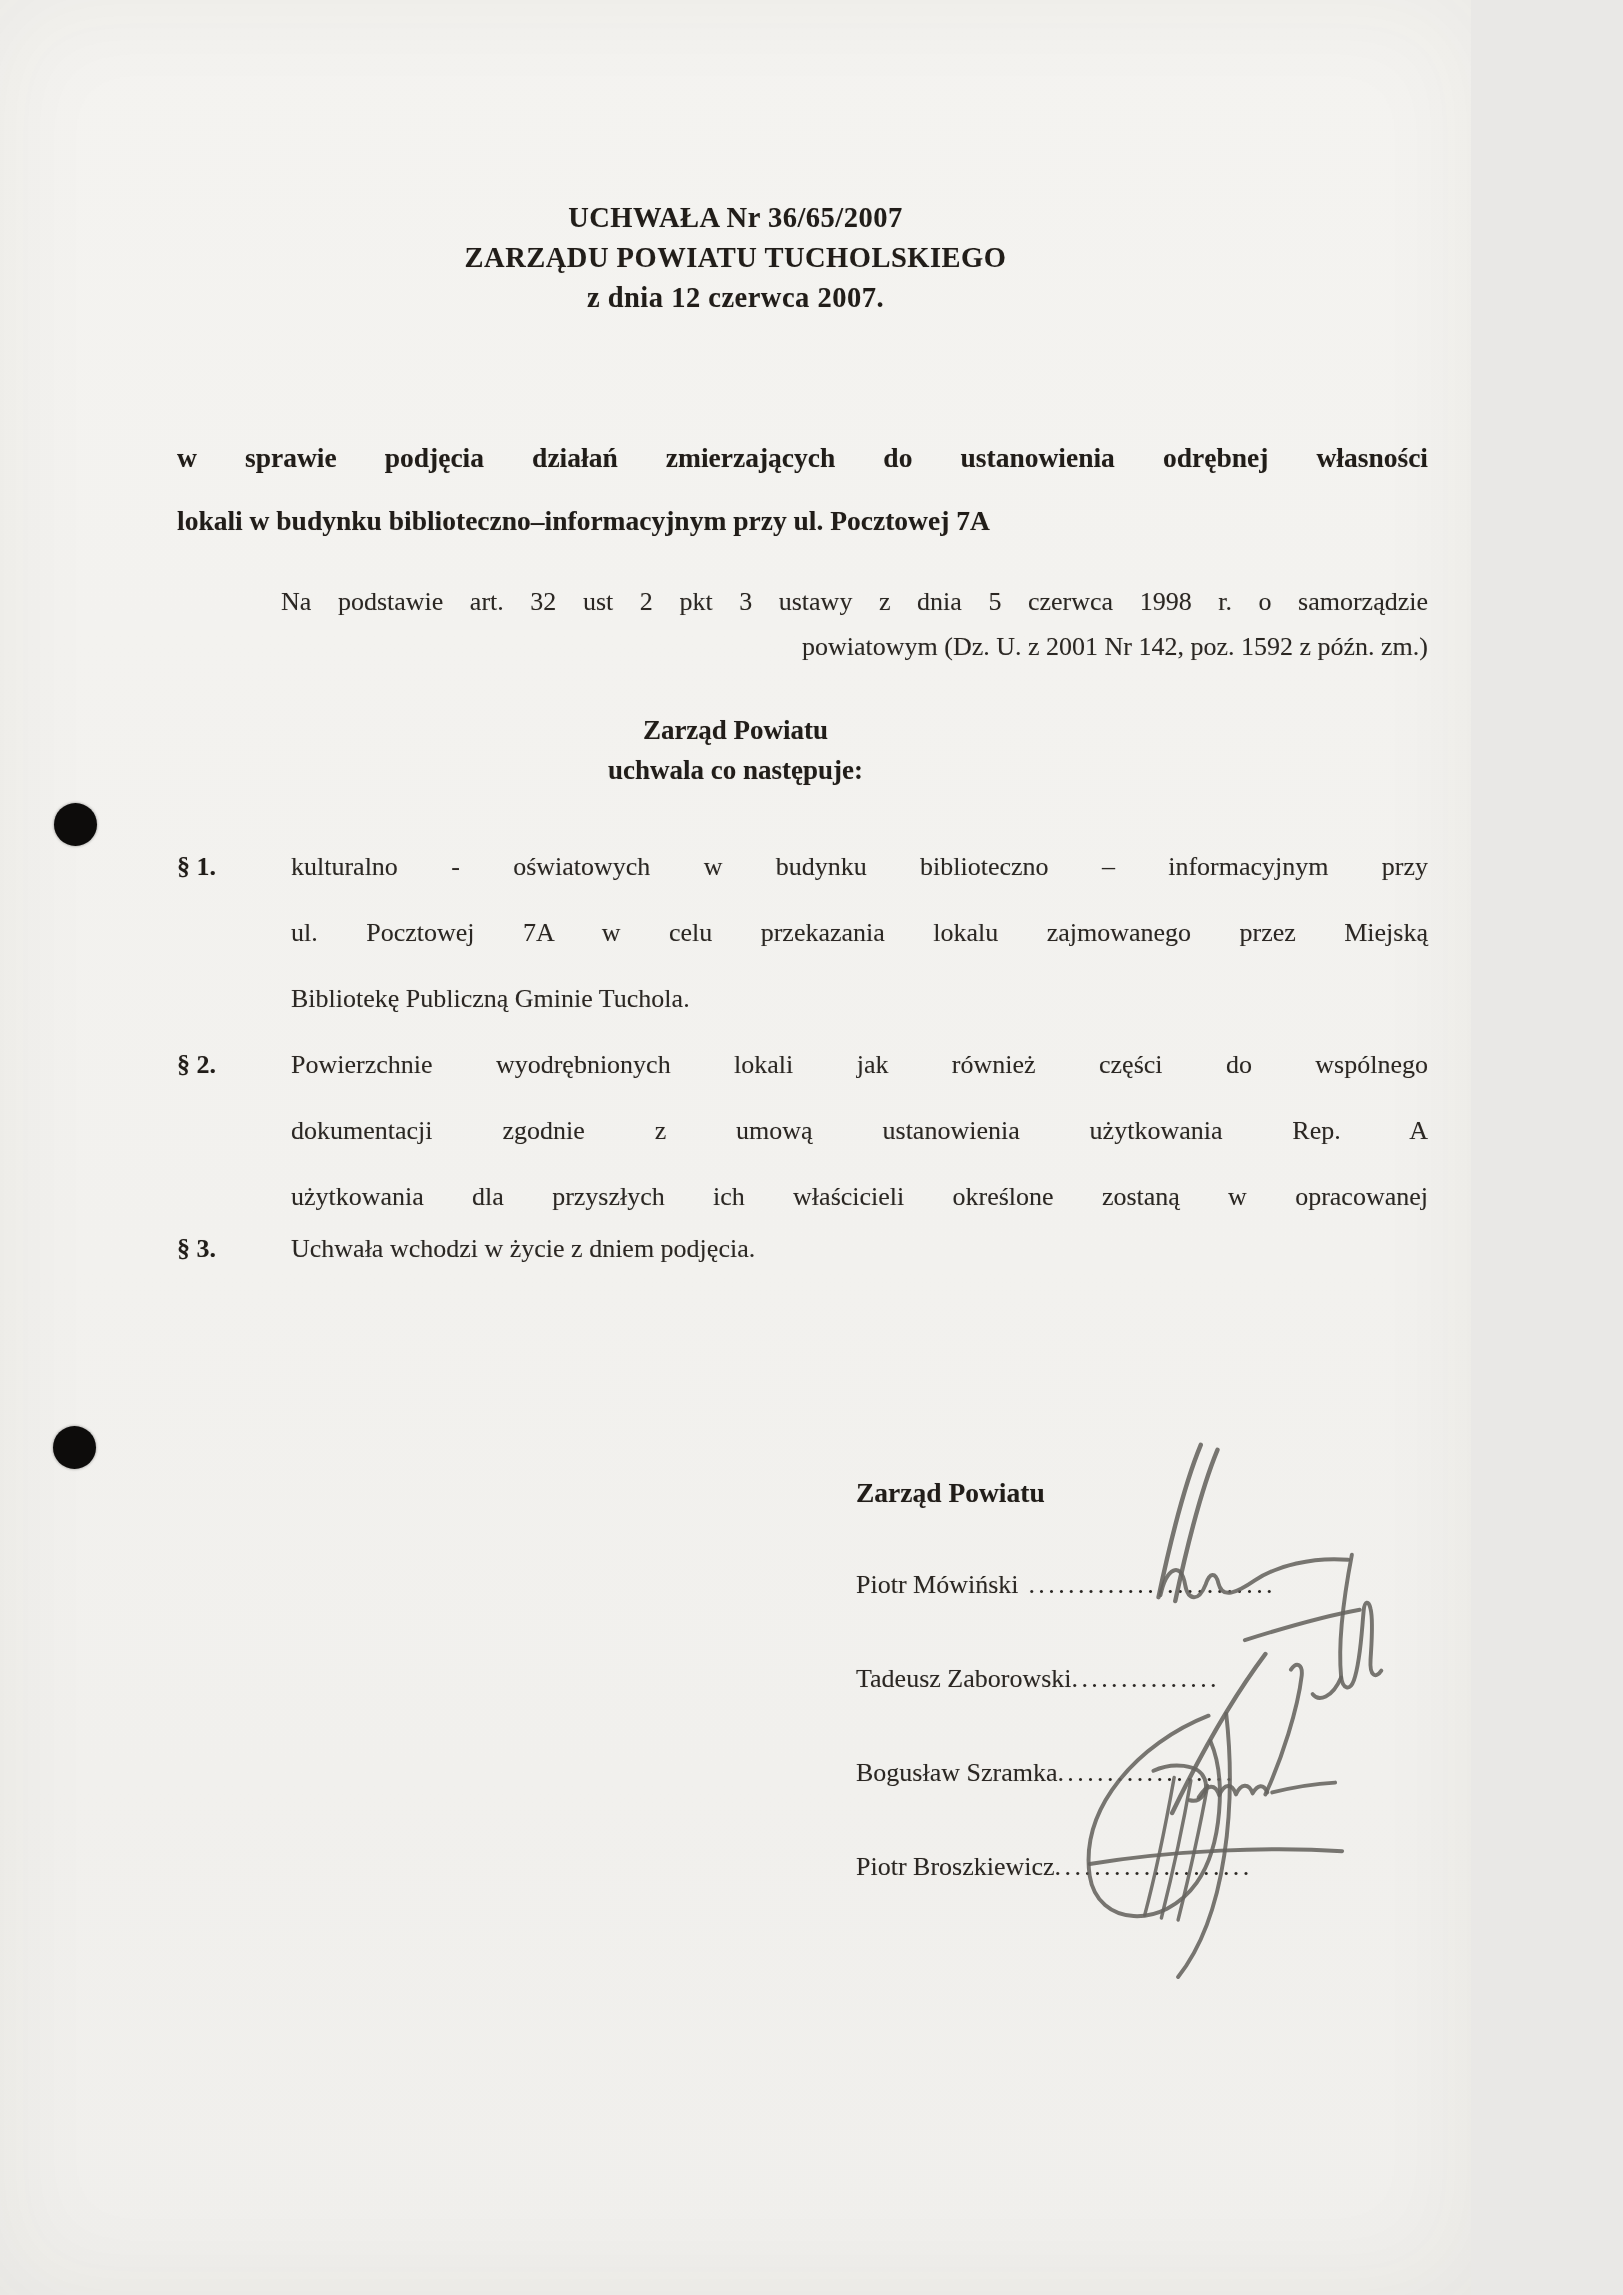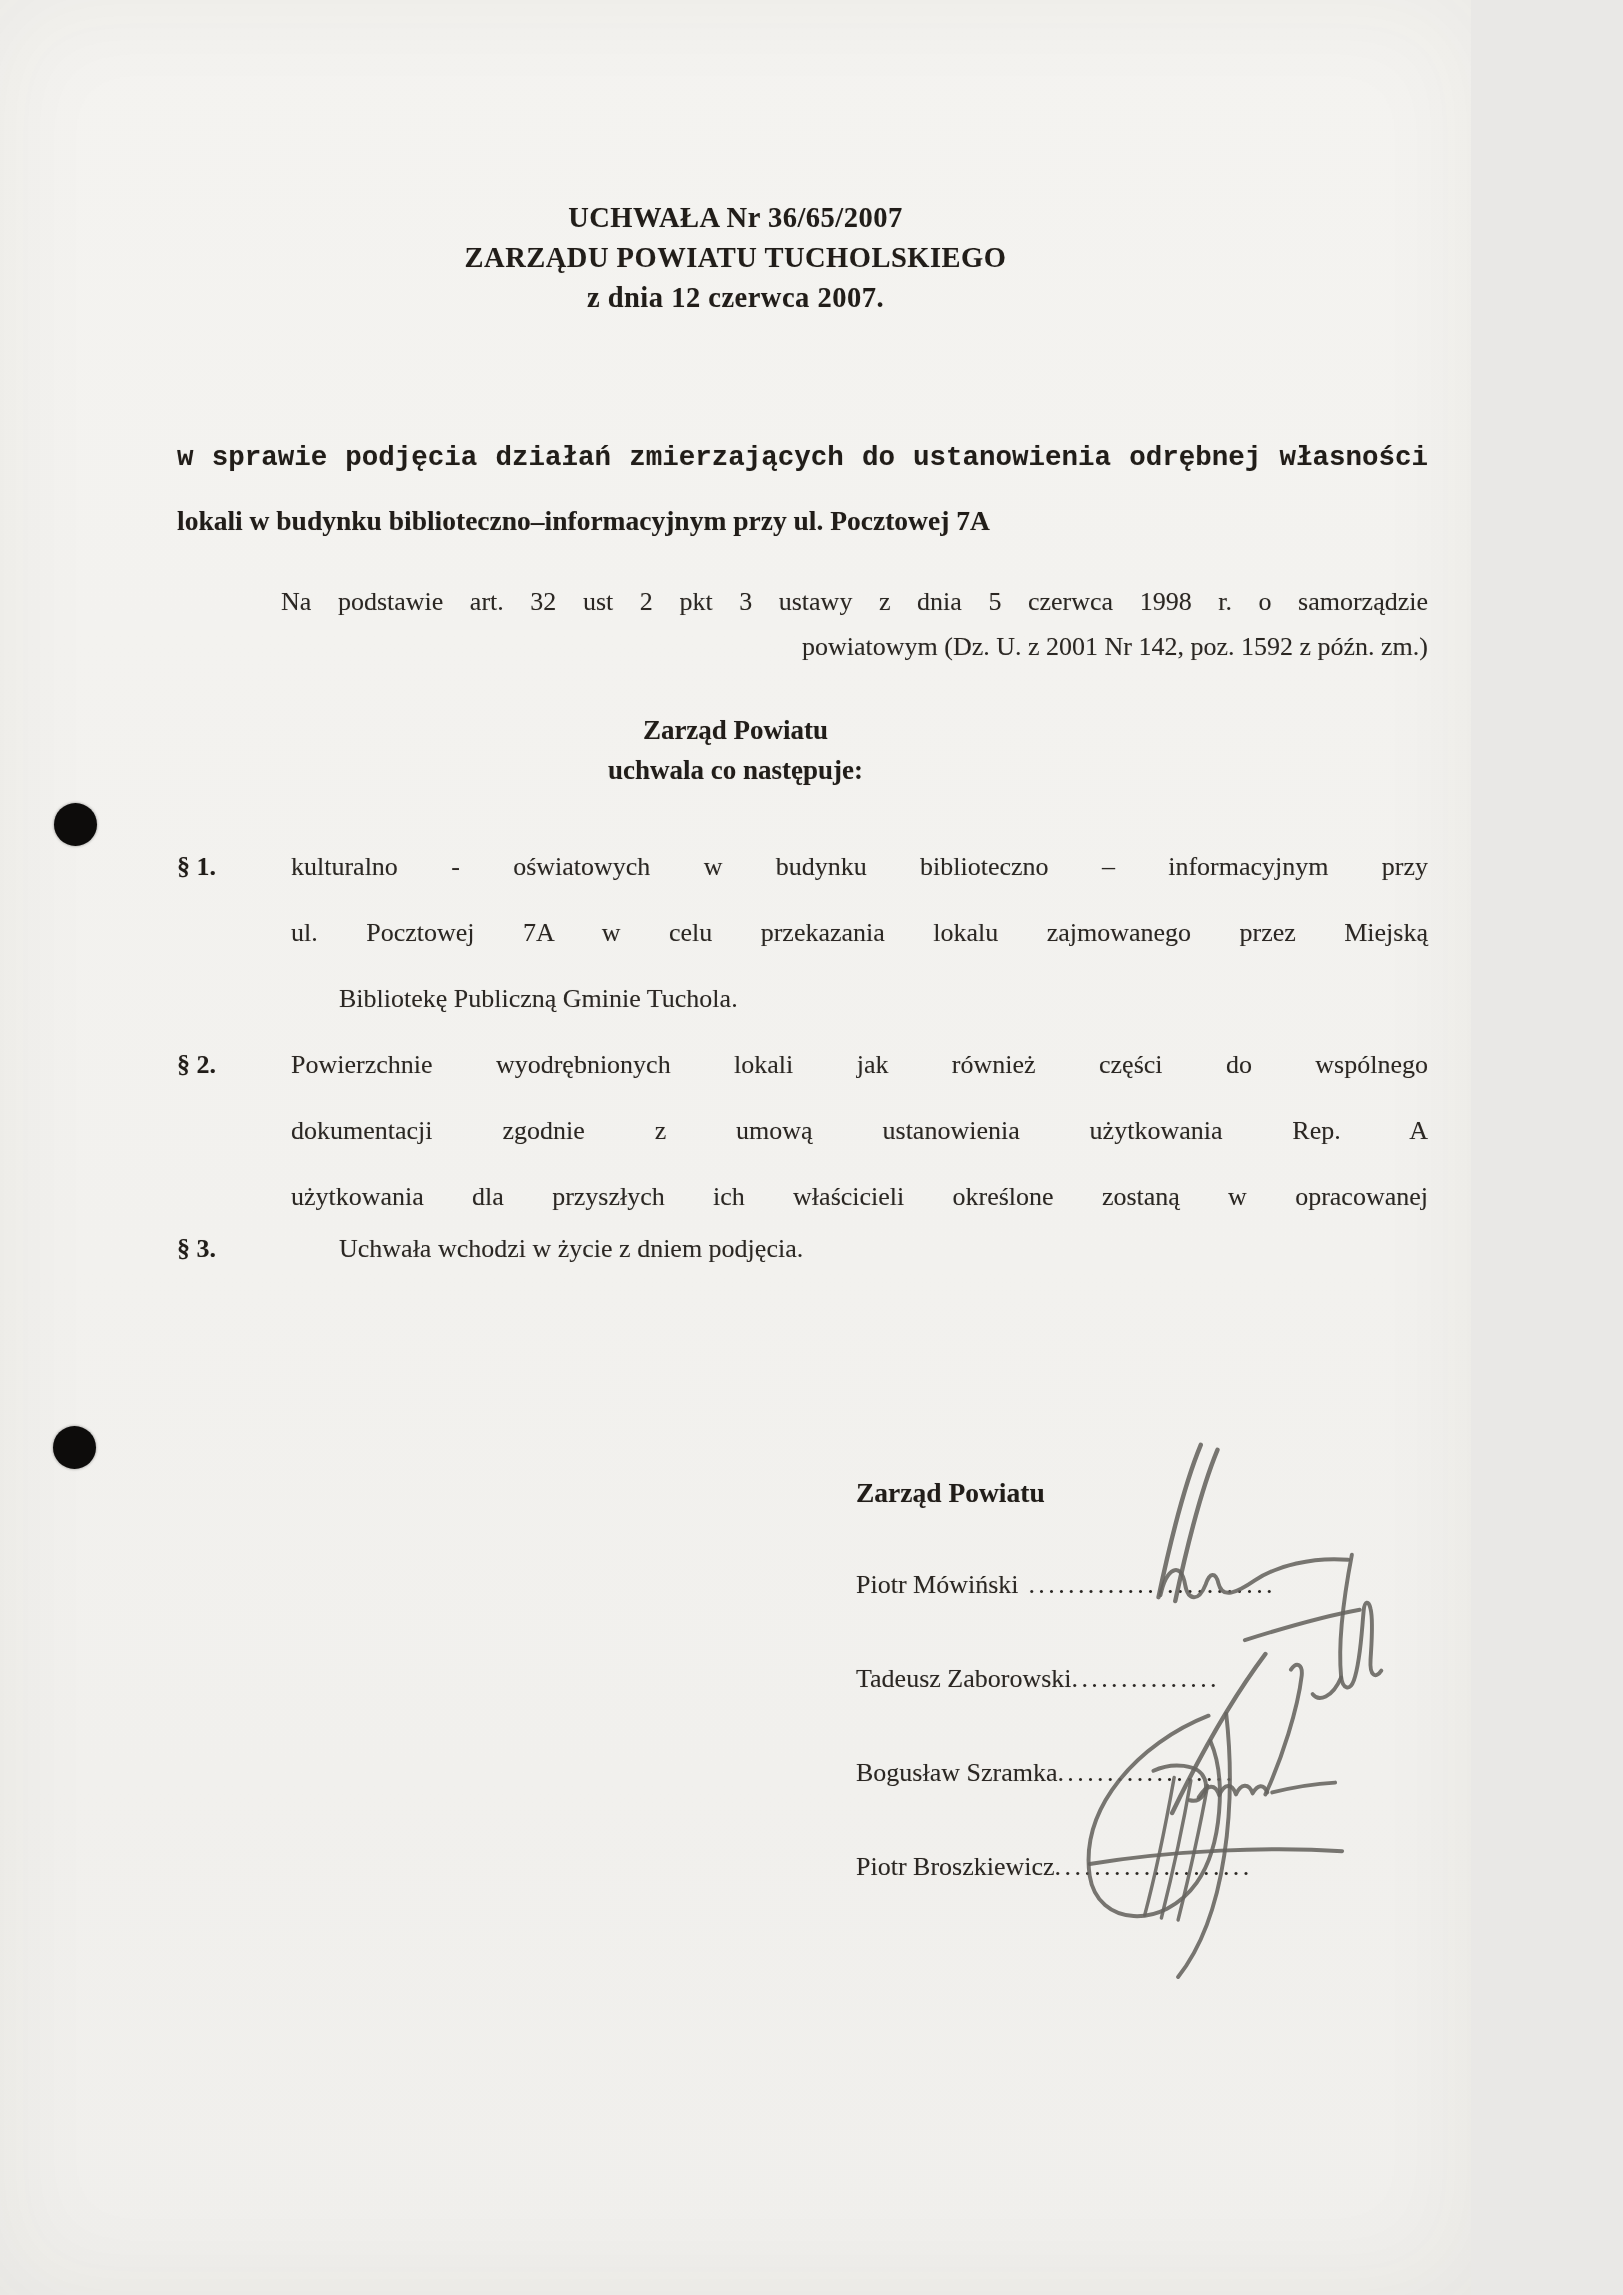--- a/index.html
+++ b/index.html
@@ -20,38 +20,38 @@
   .hole-1{left:54px;top:803px;}
   .hole-2{left:53px;top:1426px;}
 
   
   .title{position:absolute;top:198px;left:0;width:100%;text-align:center;
          font-weight:bold;font-size:28.5px;line-height:40px;color:#211d19;letter-spacing:0.5px;}
 
   
   .subject{position:absolute;top:426px;left:177px;width:1251px;
            font-weight:bold;font-size:27.5px;line-height:63px;color:#211d19;}
-  .subject .l1{text-align:justify;text-align-last:justify;font-family:Liberation Mono, monospace;}
+  .subject .l1{text-align:justify;text-align-last:justify;}
   .subject .l2{text-align:left;}
 
   
   .legal{position:absolute;top:579px;left:177px;width:1251px;font-size:26px;line-height:45px;}
   .legal .l1{text-align:justify;text-align-last:justify;text-indent:104px;}
   .legal .l2{text-align:right;}
 
   
   .preamble{position:absolute;top:710px;left:0;width:100%;text-align:center;
             font-weight:bold;font-size:27px;line-height:40px;color:#211d19;}
 
   
   .sections{position:absolute;top:834px;left:177px;width:1251px;font-size:26px;}
   .section{position:relative;padding-left:114px;line-height:66px;}
   .section .s-label{position:absolute;left:0;top:0;font-weight:bold;color:#211d19;line-height:66px;}
   .section .line{text-align:justify;text-align-last:justify;}
-  .section .line.last{text-align:justify;text-align-last:left;margin-left:48px;}
+  .section .line.last{text-align:justify;text-align-last:left;}
   .section.s3{margin-top:-13.8px;}
 
   
   .sig-block{position:absolute;left:856px;top:1475px;width:668px;font-size:26px;}
   .sig-heading{font-weight:bold;font-size:27.5px;color:#211d19;line-height:35px;}
   .sig-row{margin-top:58px;line-height:34px;white-space:nowrap;}
   .sig-row + .sig-row{margin-top:60px;}
   .sig-dots{letter-spacing:3.4px;}
 
   

